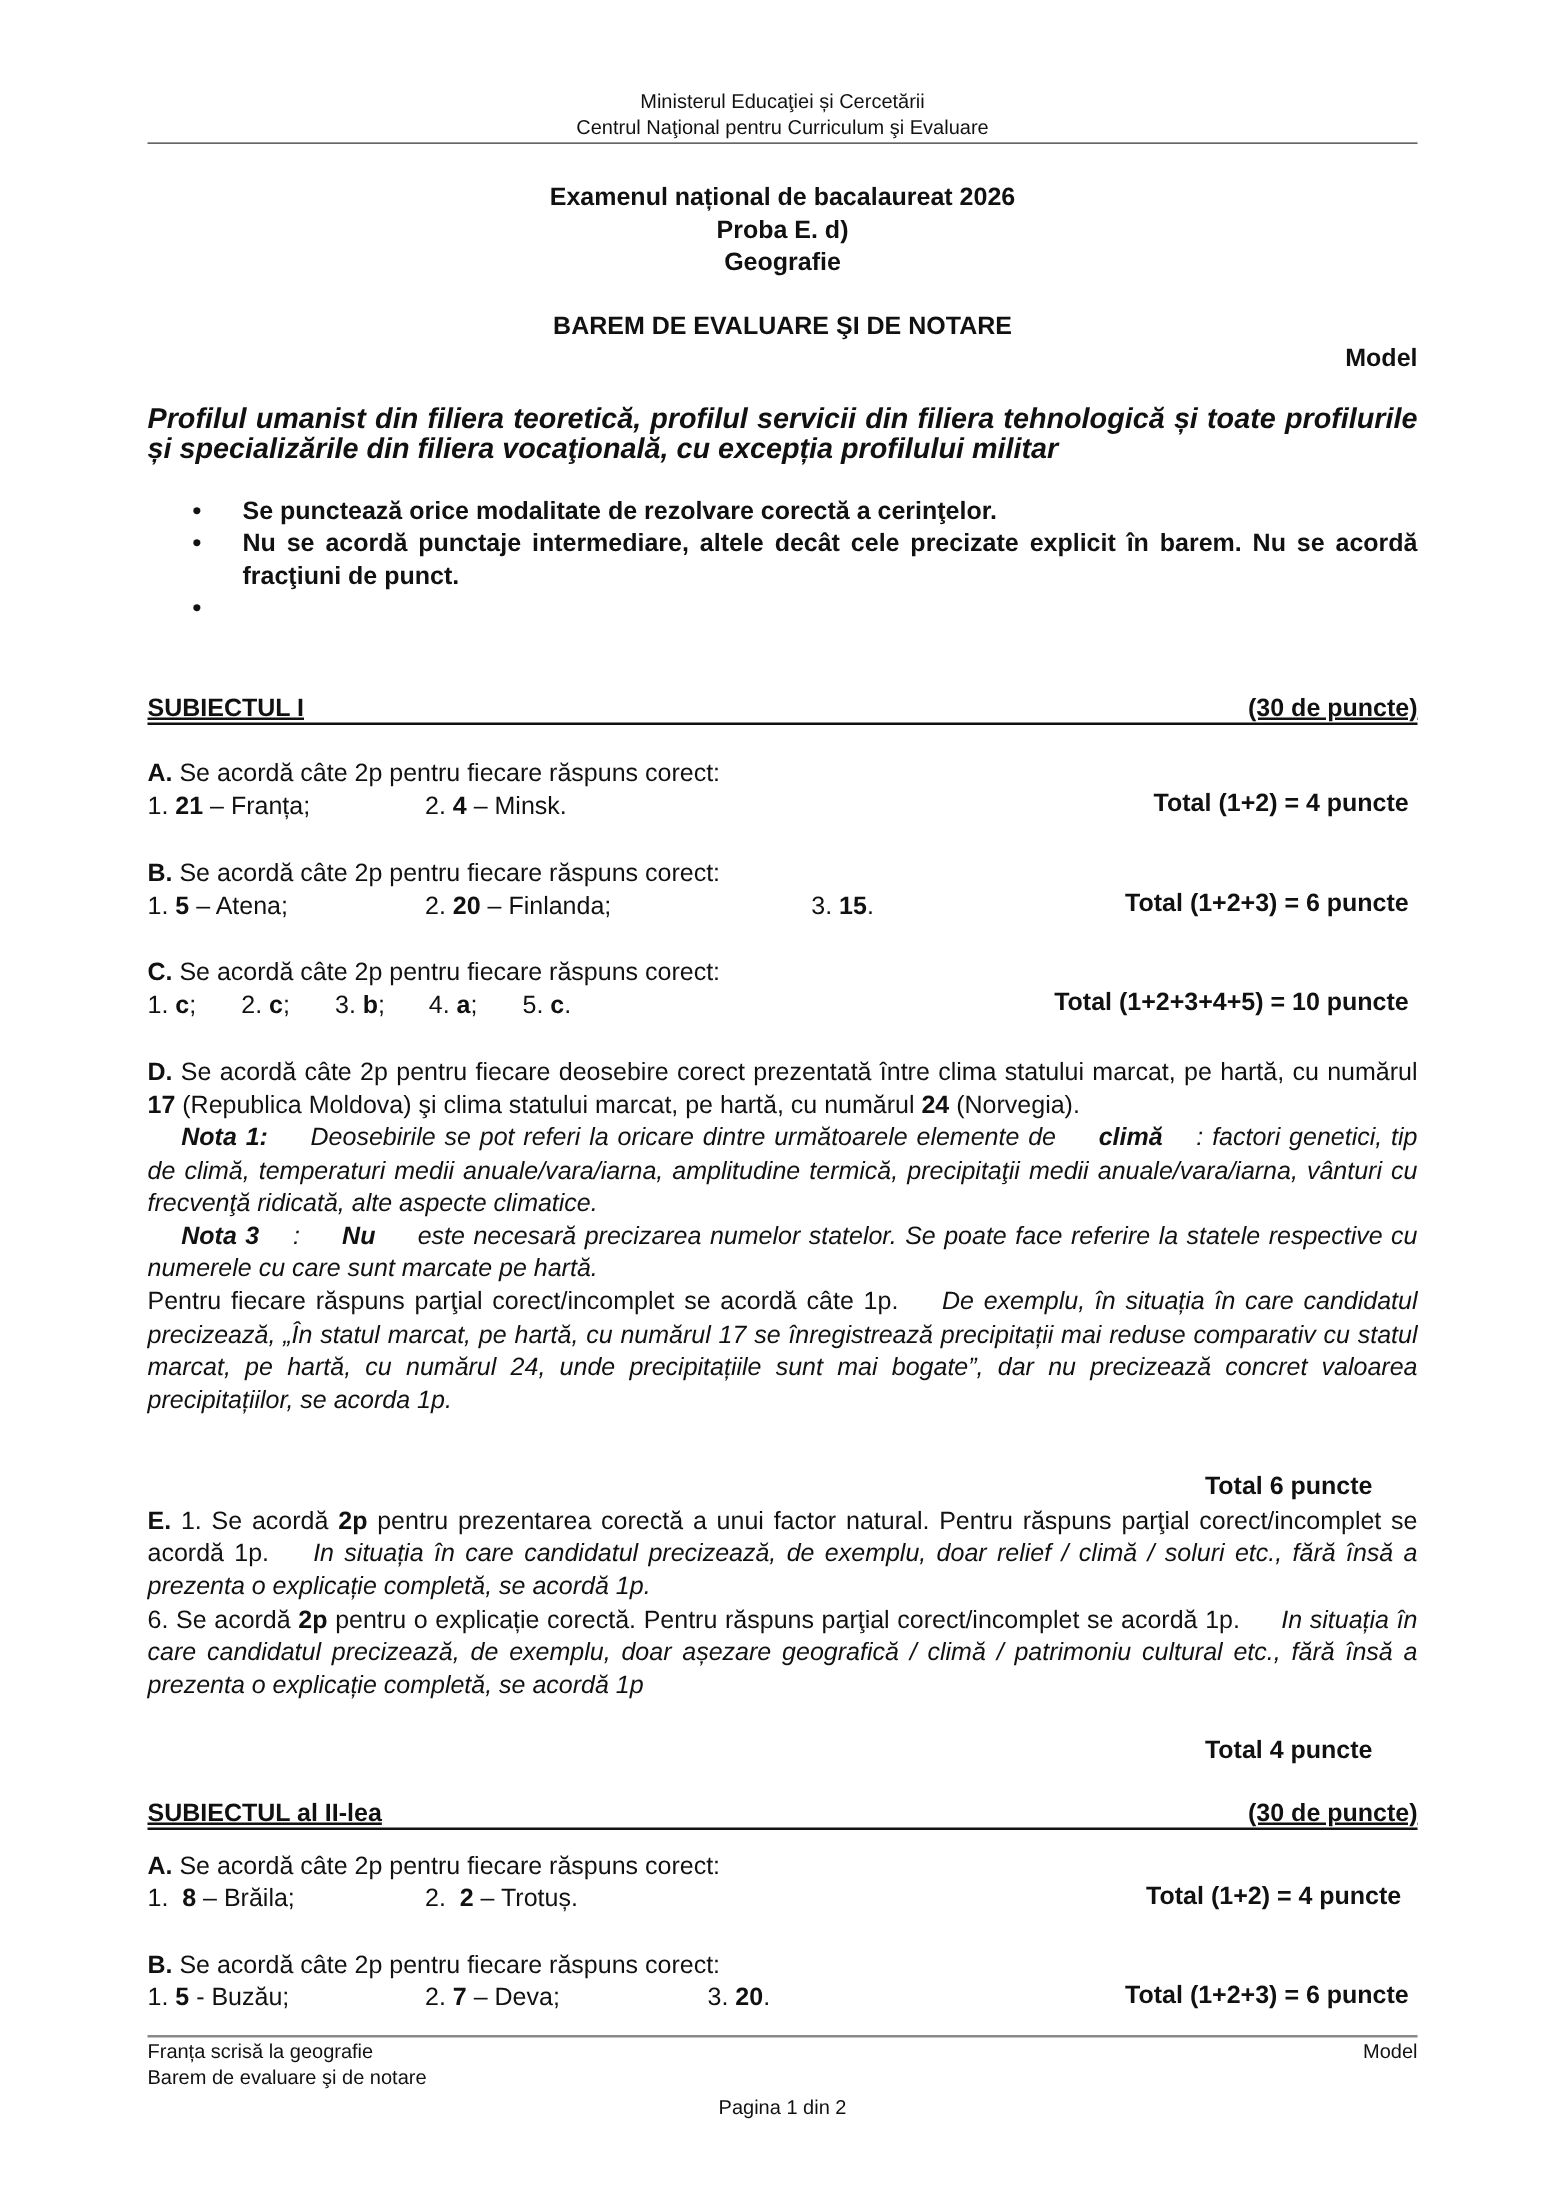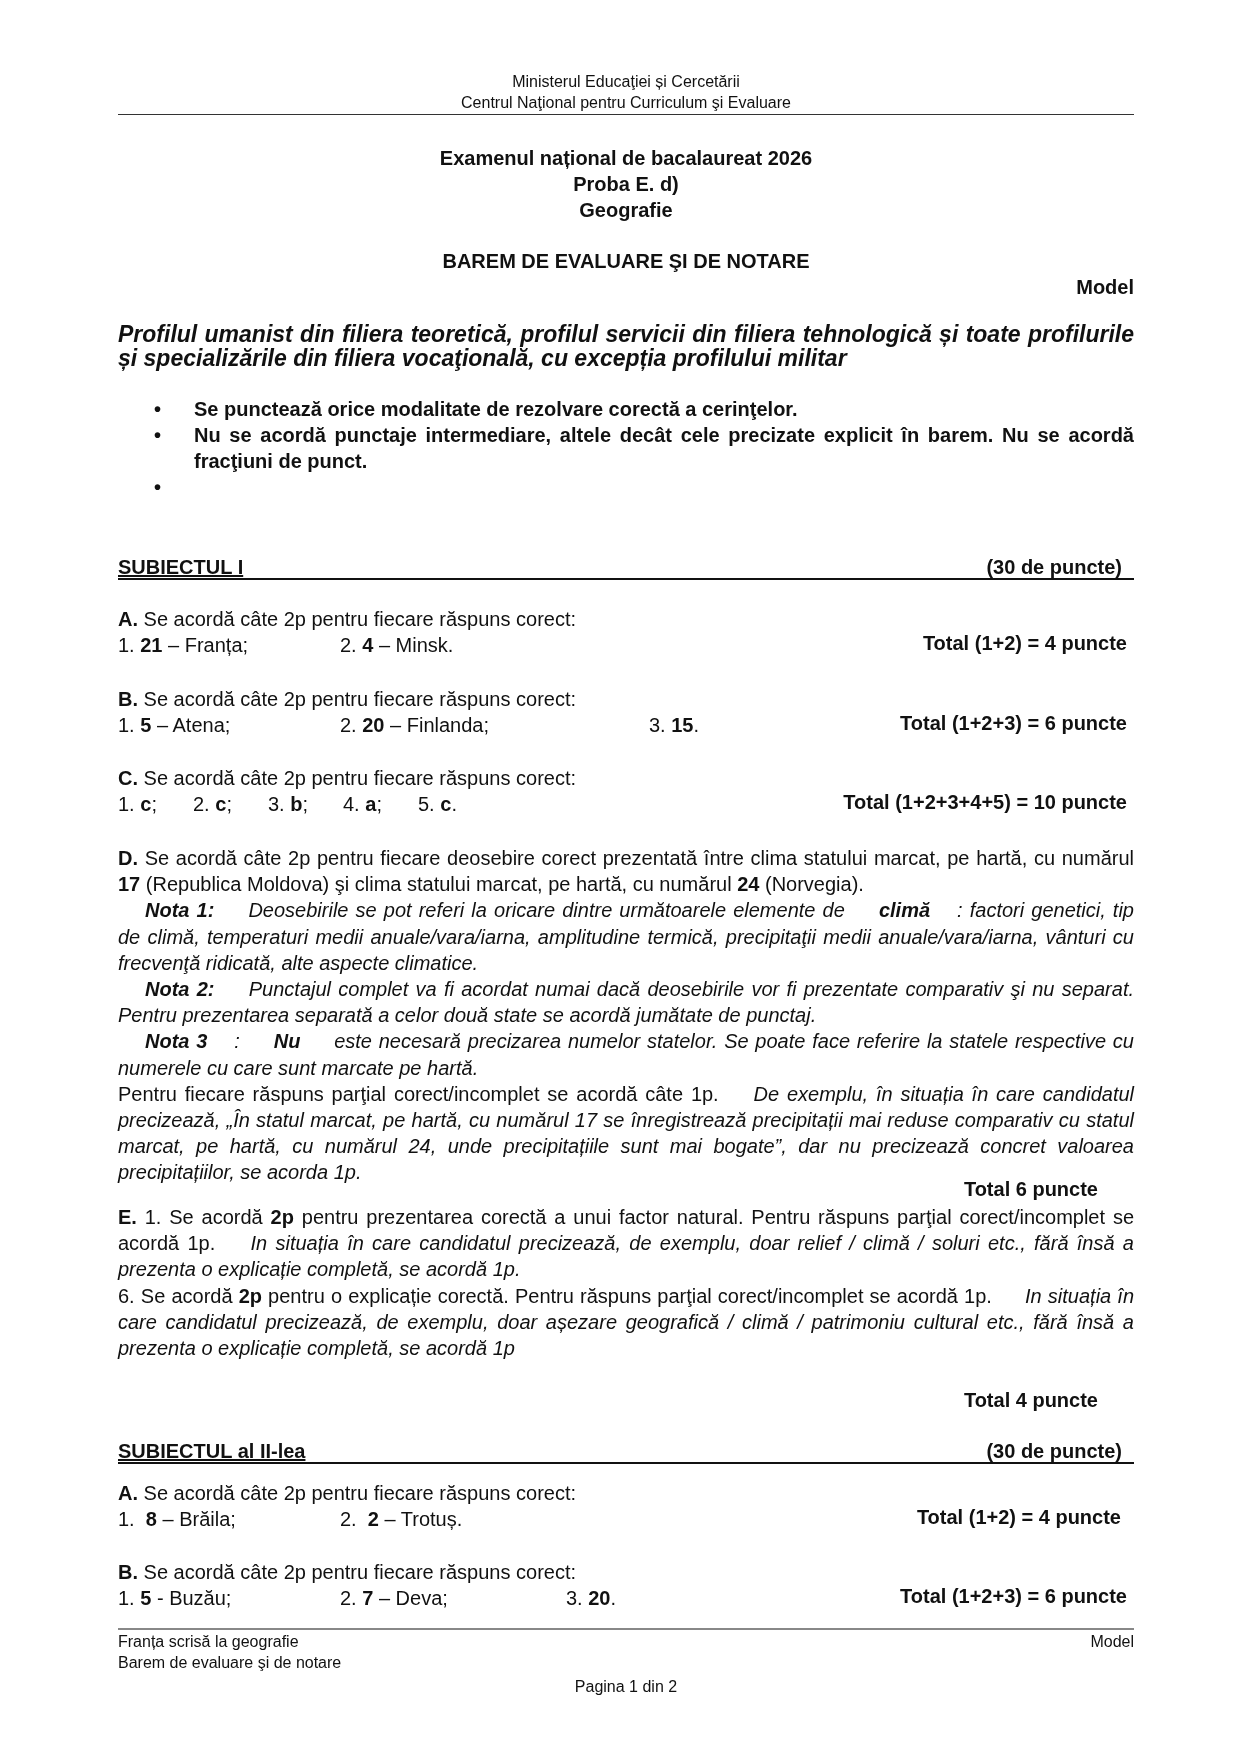--- a/index.html
+++ b/index.html
@@ -10,21 +10,21 @@
   .hdr { position: absolute; left: 0; width: 1016px; text-align: center; font-size: 16px; line-height: 19px; }
   .rule { position: absolute; left: 0; width: 1016px; height: 0; border-top: 1px solid #333; }
   .title { position: absolute; left: 0; width: 1016px; text-align: center; font-weight: bold; font-size: 20px; line-height: 25px; }
   .model { position: absolute; right: 0; font-weight: bold; font-size: 20px; }
   .profile { position: absolute; left: 0; width: 1016px; font-weight: bold; font-style: italic; font-size: 23px; line-height: 24px; text-align: justify; }
   .bullets { position: absolute; left: 0; width: 1016px; margin: 0; padding: 0; list-style: none; font-weight: bold; font-size: 20px; line-height: 26px; }
   .bullets li { position: relative; padding-left: 76px; text-align: justify; margin-bottom: 0; }
   .bullets li .dot { position: absolute; left: 36px; top: 0; }
   .subj { position: absolute; left: 0; width: 1016px; font-weight: bold; font-size: 20px; border-bottom: 2px solid #111; line-height: 22px; }
   .subj .l { text-decoration: underline; }
-  .subj .r { position: absolute; right: 12px; }
+  .subj .r { position: absolute; right: 0; text-decoration: underline; }
   .line { position: absolute; left: 0; width: 1016px; font-size: 20px; line-height: 26px; white-space: nowrap; }
   .total { position: absolute; font-weight: bold; font-size: 20px; white-space: nowrap; }
   .para { position: absolute; left: 0; width: 1016px; font-size: 20px; line-height: 26.2px; text-align: justify; }
   .para p { margin: 0; }
   i { font-style: italic; margin-left: 27px; }
   b { font-weight: bold; }
   .foot { position: absolute; font-size: 16px; line-height: 20px; }
   .frule { position: absolute; left: 0; width: 1016px; border-top: 2px solid #888; }
 </style>
 </head>
@@ -76,21 +76,20 @@
     <span class="abs" style="left:75px"><span>2. </span><b>c</b><span>;</span></span>
     <span class="abs" style="left:150px"><span>3. </span><b>b</b><span>;</span></span>
     <span class="abs" style="left:225px"><span>4. </span><b>a</b><span>;</span></span>
     <span class="abs" style="left:300px"><span>5. </span><b>c</b><span>.</span></span>
   </div>
   <div class="total" style="top:791px; right:7px">Total (1+2+3+4+5) = 10 puncte</div>
 
   <div class="para" style="top:845px">
     <p><b>D.</b><span> Se acordă câte 2p pentru fiecare deosebire corect prezentată între clima statului marcat, pe hartă, cu numărul </span><b>17</b><span> (Republica Moldova) şi clima statului marcat, pe hartă, cu numărul </span><b>24</b><span> (Norvegia).</span></p>
     <p><b><i>Nota 1:</i></b><i> Deosebirile se pot referi la oricare dintre următoarele elemente de </i><b><i>climă</i></b><i>: factori genetici, tip de climă, temperaturi medii anuale/vara/iarna, amplitudine termică, precipitaţii medii anuale/vara/iarna, vânturi cu frecvenţă ridicată, alte aspecte climatice.</i></p>
-    <p><b><i>Nota 2:</i></b><i> Punctajul complet va fi acordat numai dacă deosebirile vor fi prezentate comparativ şi nu separat. Pentru prezentarea separată a celor două state se acordă jumătate de punctaj.</i></p>
     <p><b><i>Nota 3</i></b><i>: </i><b><i>Nu</i></b><i> este necesară precizarea numelor statelor. Se poate face referire la statele respective cu numerele cu care sunt marcate pe hartă.</i></p>
     <p><span>Pentru fiecare răspuns parţial corect/incomplet se acordă câte 1p. </span><i>De exemplu, în situația în care candidatul precizează, „În statul marcat, pe hartă, cu numărul 17 se înregistrează precipitații mai reduse comparativ cu statul marcat, pe hartă, cu numărul 24, unde precipitațiile sunt mai bogate”, dar nu precizează concret valoarea precipitațiilor, se acorda 1p.</i></p>
   </div>
   <div class="total" style="top:1178px; right:36px">Total 6 puncte</div>
 
   <div class="para" style="top:1204px">
     <p><b>E.</b><span> 1. Se acordă </span><b>2p</b><span> pentru prezentarea corectă a unui factor natural. Pentru răspuns parţial corect/incomplet se acordă 1p. </span><i>In situația în care candidatul precizează, de exemplu, doar relief / climă / soluri etc., fără însă a prezenta o explicație completă, se acordă 1p.</i></p>
     <p><span>6. Se acordă </span><b>2p</b><span> pentru o explicație corectă. Pentru răspuns parţial corect/incomplet se acordă 1p. </span><i>In situația în care candidatul precizează, de exemplu, doar așezare geografică / climă / patrimoniu cultural etc., fără însă a prezenta o explicație completă, se acordă 1p</i></p>
   </div>
   <div class="total" style="top:1389px; right:36px">Total 4 puncte</div>

